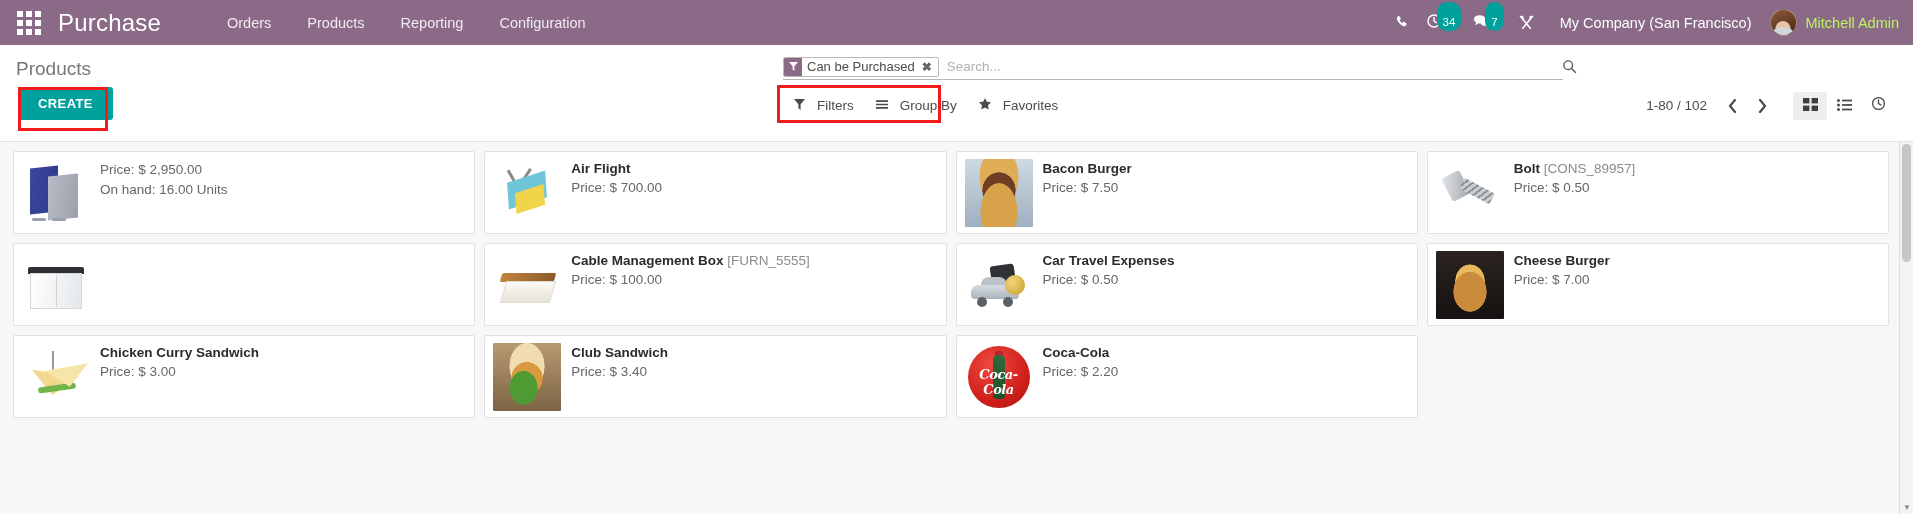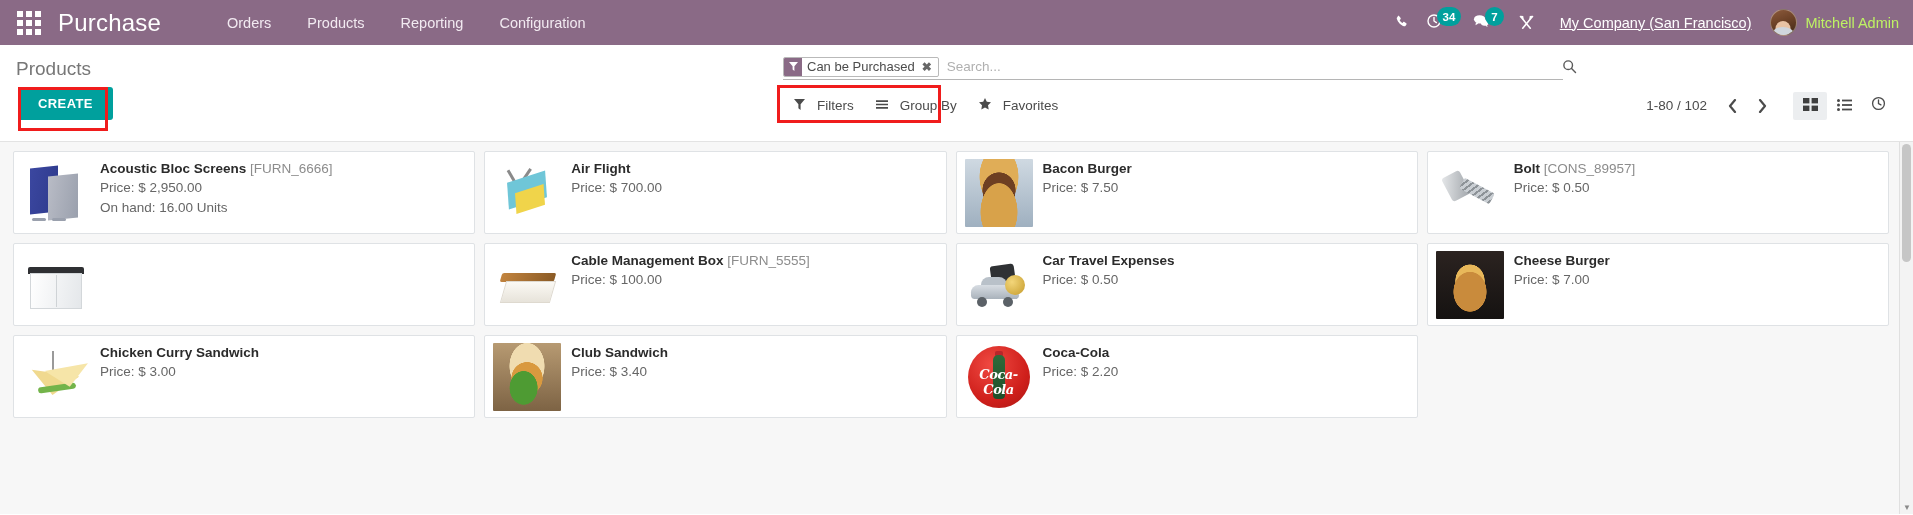--- a/index.html
+++ b/index.html
@@ -22,25 +22,25 @@
   .brand { font-size:24px; font-weight:400; color:#fff; letter-spacing:.2px; margin-right:48px; }
   .menu { display:flex; align-items:center; gap:0px; }
   .menu-item {
     font-size:14.5px; color:#f2eaf1; padding:12px 18px; cursor:pointer; white-space:nowrap;
   }
   .nav-right { margin-left:auto; display:flex; align-items:center; padding-right:14px; }
   .nav-icon { width:34px; height:45px; display:flex; align-items:center; justify-content:center; cursor:pointer; color:#fff; position:relative; }
   .nav-icon svg { display:block; }
   .sysitem { display:flex; align-items:center; padding:0 6px; height:45px; cursor:pointer; position:relative; }
   .badge {
-    background:#00a09d; color:#fff; font-size:11.5px; font-weight:700;
-    border-radius:10px; padding:3px 6px 2px; margin-left:-5px; line-height:1.25;
+    background:#00a09d; color:#fff; font-size:11.5px; font-weight:400;
+    border-radius:10px; padding:13px 6px 2px; margin-left:-5px; line-height:1.25;
     position:relative; top:-6px;
   }
-  .company-name { font-size:14.5px; color:#fff; padding:0 12px 0 16px; cursor:pointer; white-space:nowrap;text-decoration:underline; }
+  .company-name { font-size:14.5px; color:#fff; padding:0 12px 0 16px; cursor:pointer; white-space:nowrap; }
   .user-menu { display:flex; align-items:center; gap:9px; cursor:pointer; padding-left:6px; }
   .avatar {
     width:27px; height:27px; border-radius:50%; overflow:hidden; flex:none;
     background:linear-gradient(160deg,#8c5a3c 0%,#6d4227 45%,#3f2716 100%);
     position:relative; border:1px solid rgba(255,255,255,.35);
   }
   .avatar::before {
     content:""; position:absolute; left:50%; top:44%; width:15px; height:15px;
     transform:translateX(-50%); border-radius:50% 50% 45% 45%;
     background:#e8c3a4;
@@ -400,21 +400,20 @@
   <div class="kanban-grid">
 
     <div class="kcard">
       <div class="kthumb th-screen">
           <div class="p1"></div>
           <div class="p2"></div>
           <div class="f1"></div>
           <div class="f2"></div>
         </div>
       <div class="kinfo">
-        <div class="kname"><span>Acoustic Bloc Screens</span> <span class="kcode">[FURN_6666]</span></div>
         <div class="kprice"><span>Price: </span><span>$ 2,950.00</span></div>
         <div class="konhand"><span>On hand: </span><span>16.00 Units</span></div>
       </div>
     </div>
 
     <div class="kcard">
       <div class="kthumb th-flight">
           <div class="b"></div>
           <div class="b2"></div>
           <div class="w"></div>

